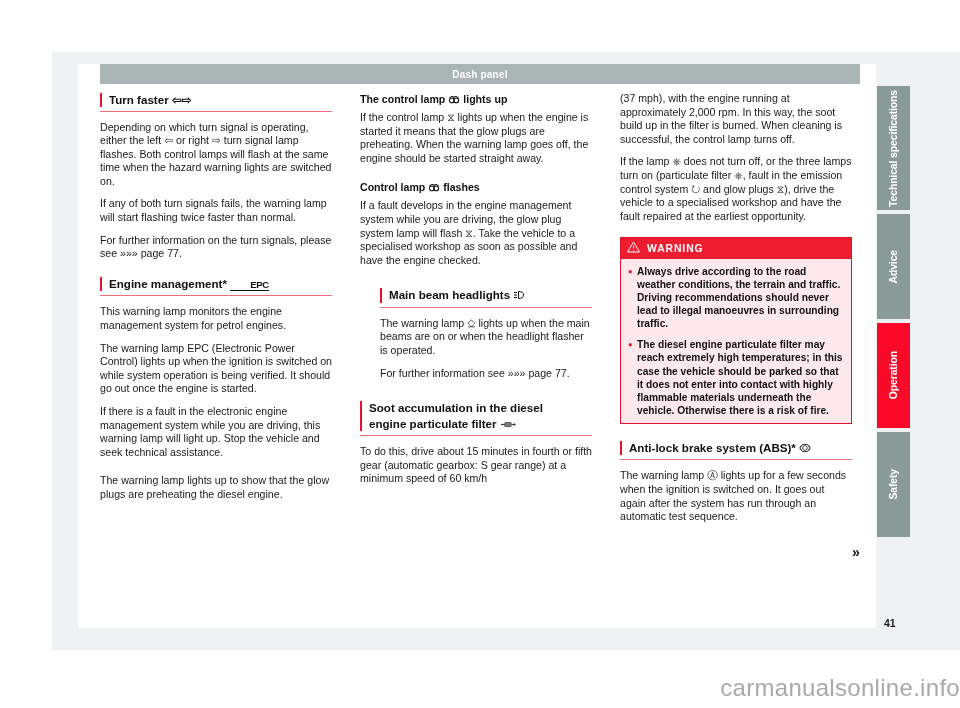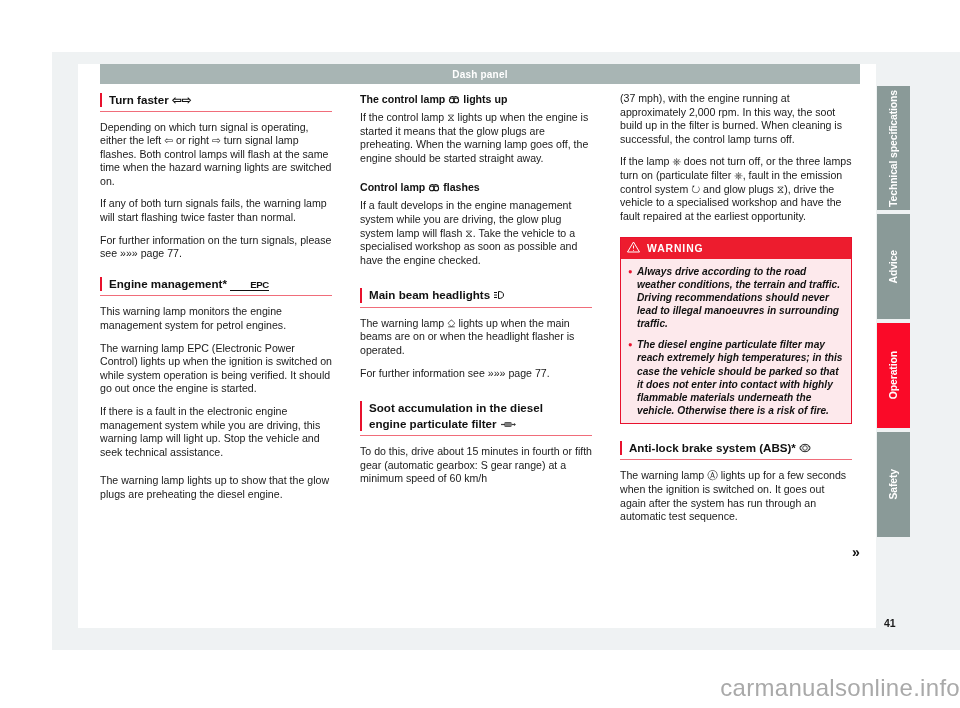--- a/index.html
+++ b/index.html
@@ -116,21 +116,21 @@
     background: #ed1c2e;
     color: #ffffff;
     font-size: 10.4px;
     font-weight: bold;
     letter-spacing: .9px;
     padding: 3px 6px 3.5px 6px;
     display: flex;
     align-items: center;
     gap: 7px;
   }
-  .warn-body { padding: 6px 7px 6px 7px; font-style: italic; }
+  .warn-body { padding: 6px 7px 6px 7px; }
   .warn-item {
     font-size: 10.2px;
     line-height: 13.1px;
     font-weight: bold;
     color: #111;
     margin: 0 0 8px 0;
     padding-left: 9px;
     position: relative;
   }
   .warn-item:last-child { margin-bottom: 0; }
@@ -269,21 +269,21 @@
                   <circle cx="18" cy="12" r="5.2"></circle>
               <path d="M3 7 Q8 1 13 5 Q18 1 23 7"></path>
                 </g>
               </svg>
           </span>
           <span>flashes</span>
         </div>
         <p class="body">If a fault develops in the engine management system while you are driving, the glow plug system lamp will flash ⧖. Take the vehicle to a specialised workshop as soon as possible and have the engine checked.</p>
       </div>
 
-      <div class="blk" style="margin-top:20px;">
+      <div class="blk" style="margin-top:20px;margin-left:20px;">
         <div class="sec-head">
           <span>Main beam headlights</span>
           <span class="ic">
             <svg width="15" height="10" viewBox="0 0 30 20">
               <path d="M11 3 Q21 3 21 10 Q21 17 11 17 Z" fill="none" stroke="#111" stroke-width="2"></path>
               <g stroke="#111" stroke-width="2">
                   <path d="M2 5h6"></path>
                   <path d="M2 10h6"></path>
                   <path d="M2 15h6"></path>
                 </g>

